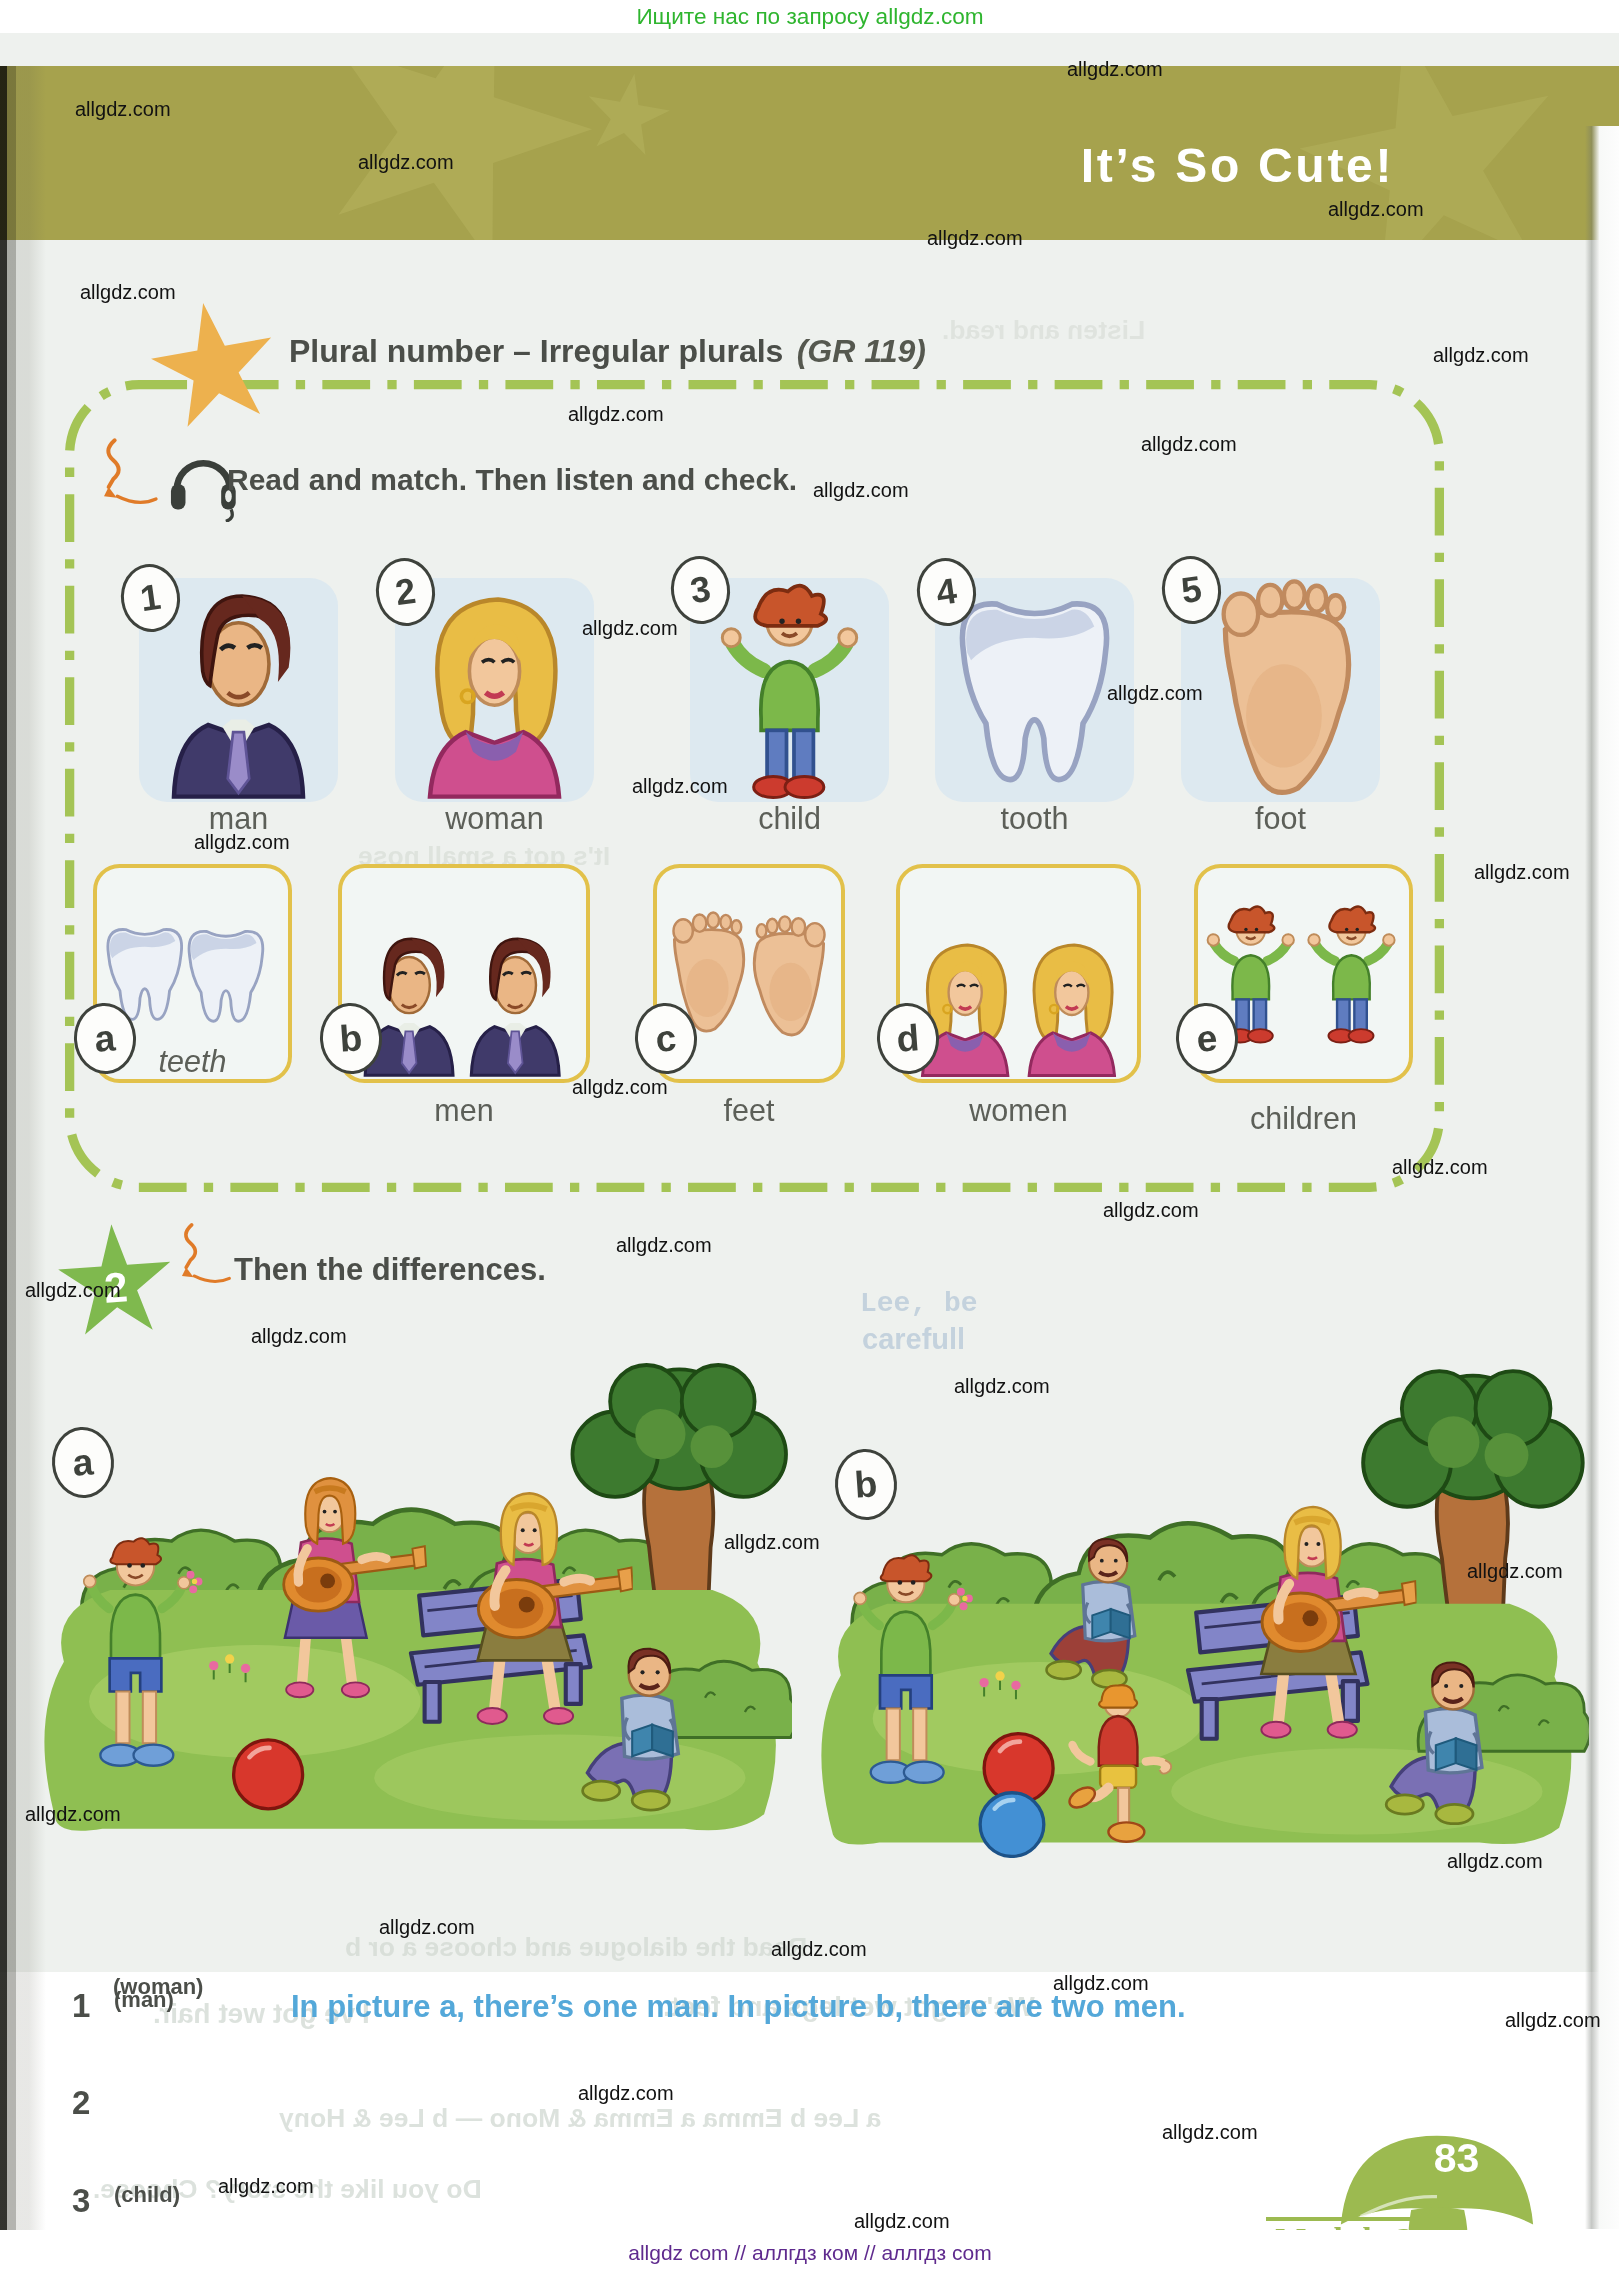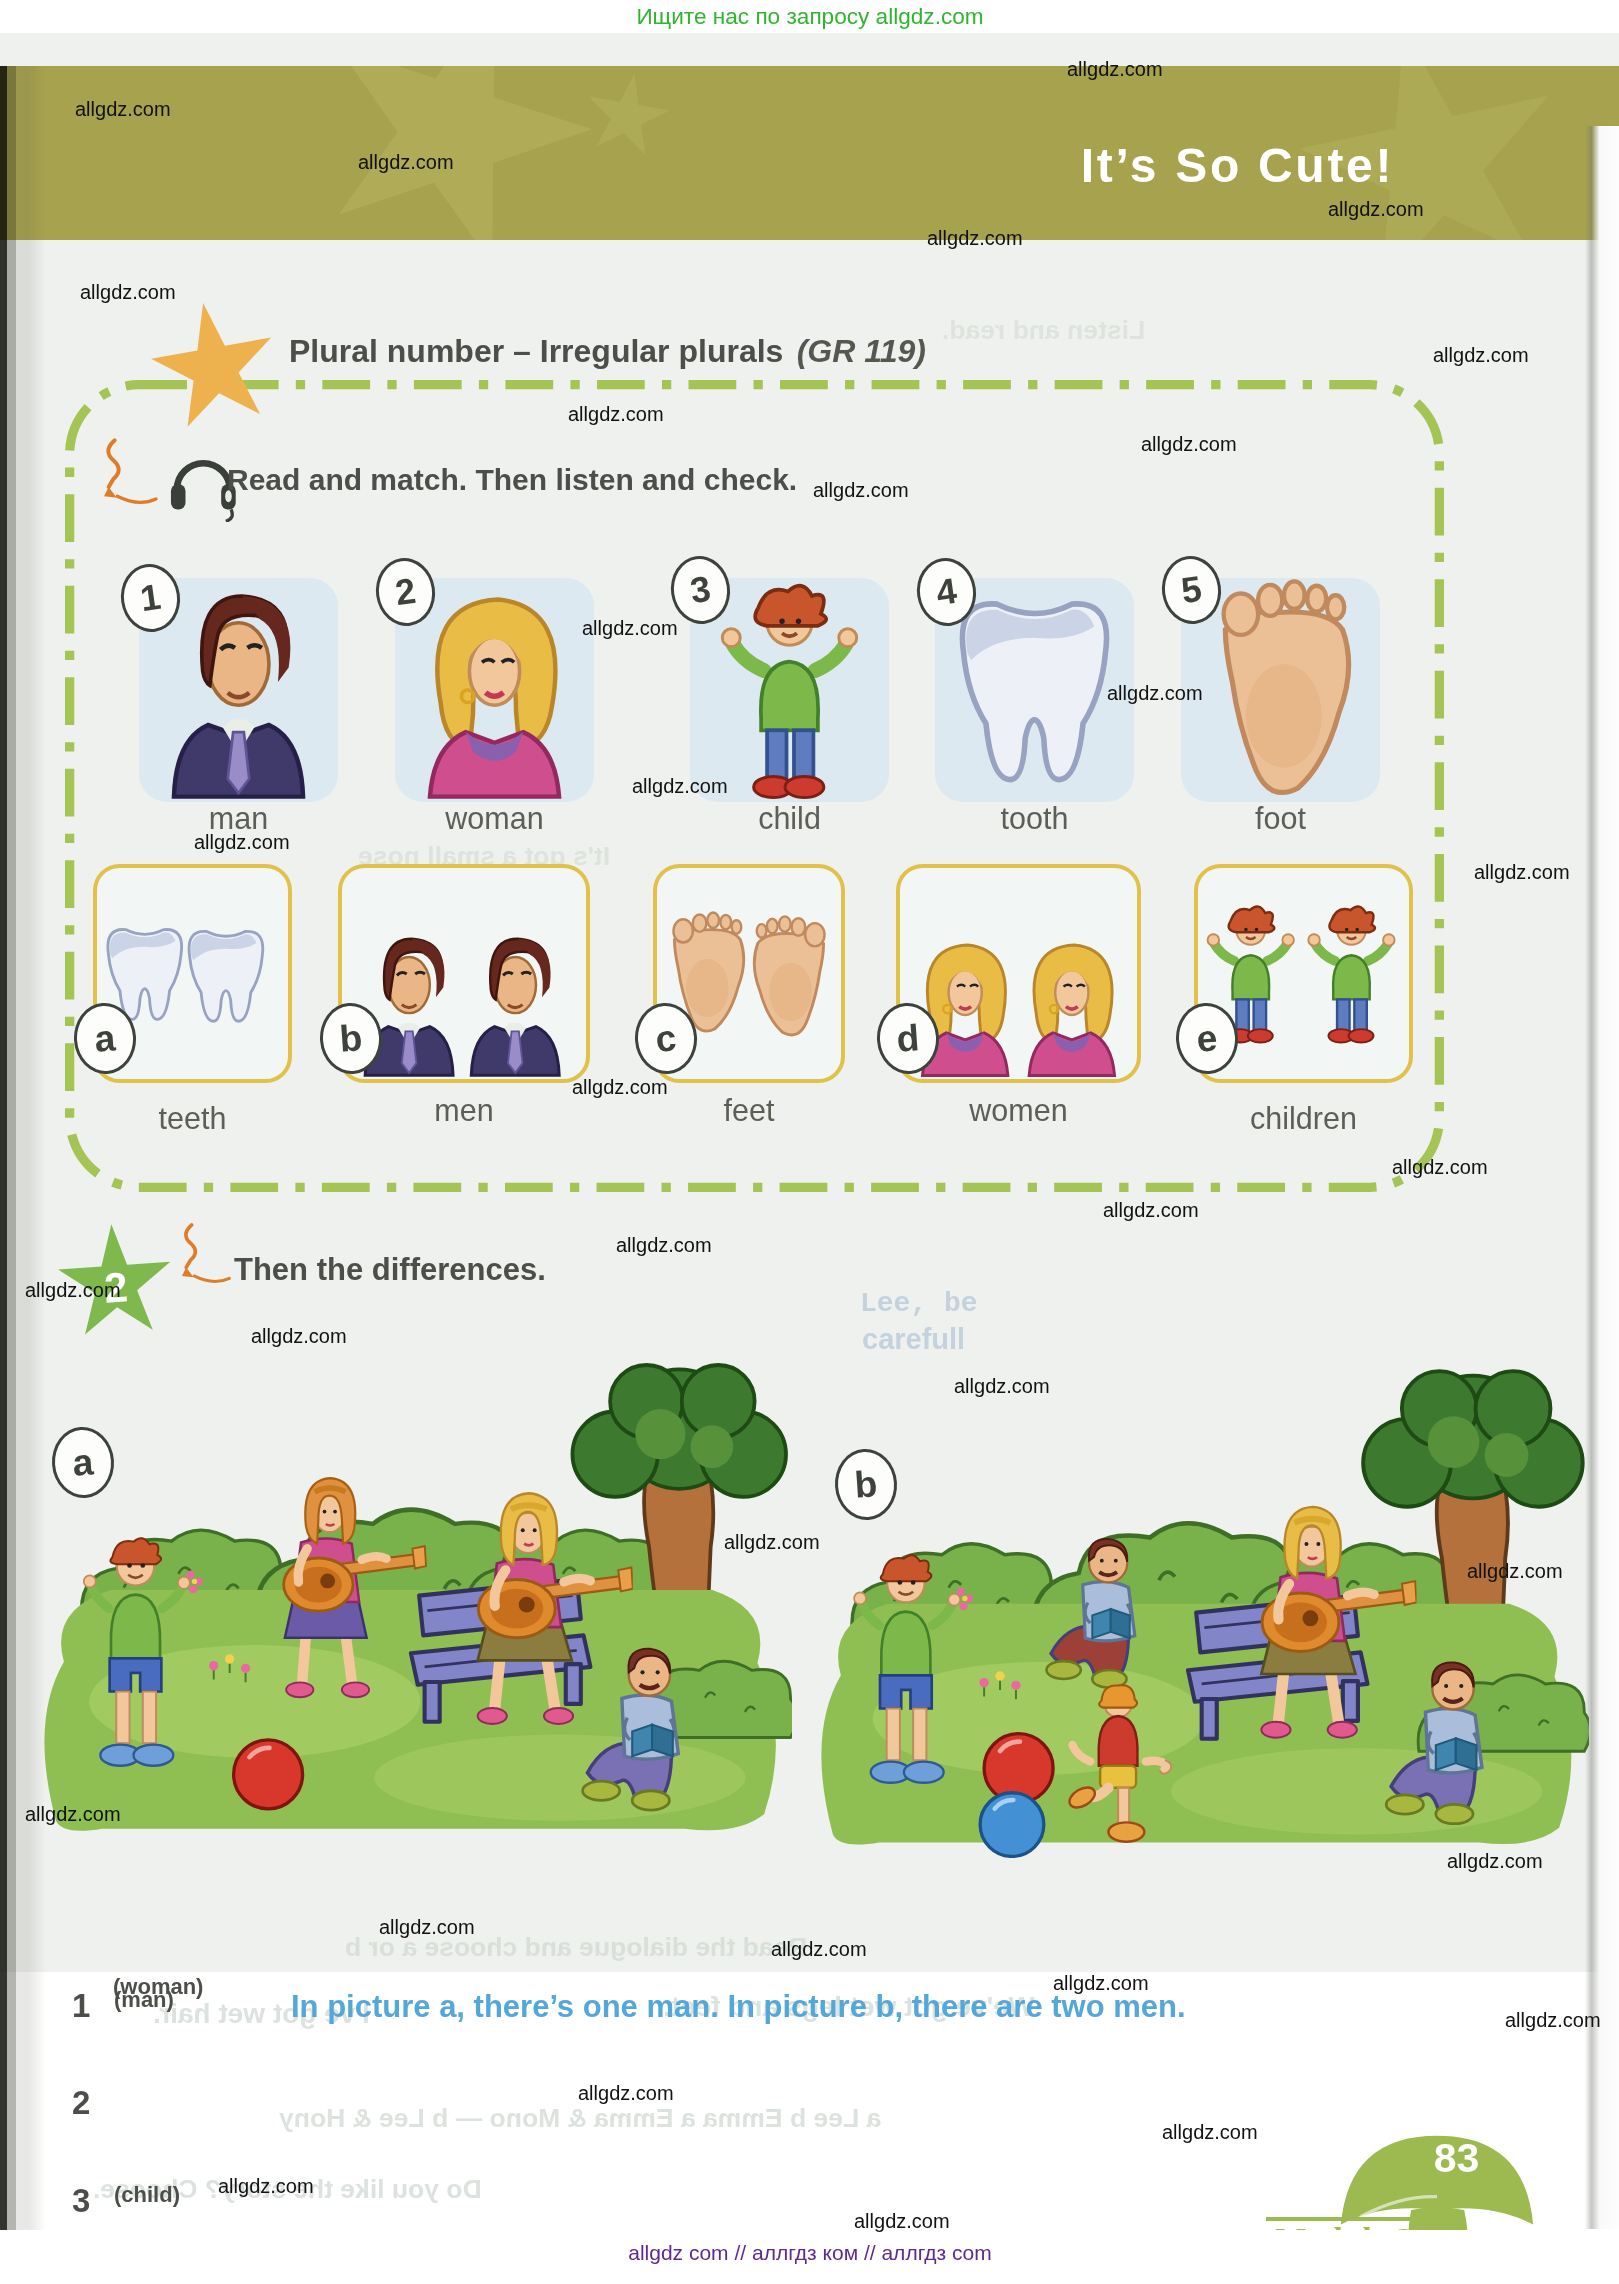--- a/index.html
+++ b/index.html
@@ -354,21 +354,21 @@
       </div>
     <div class="badge badge-letter" style="left:635px;top:970px;">
         <span>c</span>
       </div>
     <div class="badge badge-letter" style="left:877px;top:970px;">
         <span>d</span>
       </div>
     <div class="badge badge-letter" style="left:1176px;top:970px;">
         <span>e</span>
       </div>
-    <div class="card-label" style="left:93px;top:1068px;width:199px;">teeth</div>
+    <div class="card-label" style="left:93px;top:1011px;width:199px;font-style:italic;">teeth</div>
     <div class="card-label" style="left:338px;top:1060px;width:252px;">men</div>
     <div class="card-label" style="left:653px;top:1060px;width:192px;">feet</div>
     <div class="card-label" style="left:896px;top:1060px;width:245px;">women</div>
     <div class="card-label" style="left:1194px;top:1068px;width:219px;">children</div>
 
     <div class="star-green star5">
       <span>2</span>
     </div>
     <svg class="icon-abs" style="left:171px;top:1187px" width="73" height="73" viewBox="0 0 120 120">
       <path d="M34,8 q-18,16 -2,30 q16,14 0,28 l-7,12" stroke="#e07b28" stroke-width="6" fill="none" stroke-linecap="round"></path>

